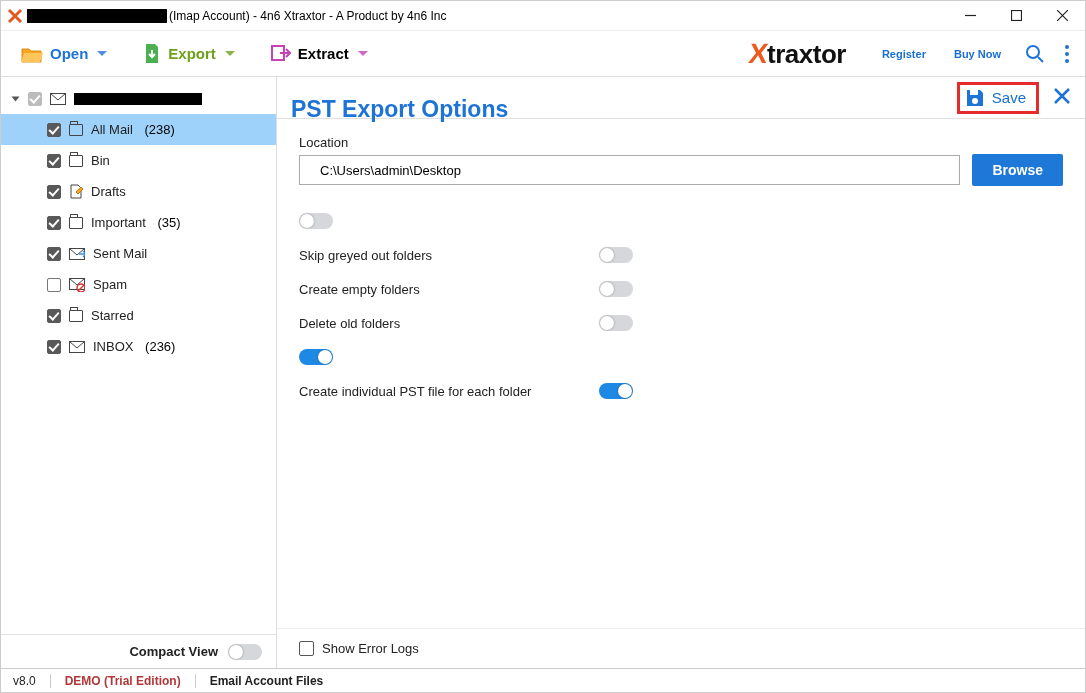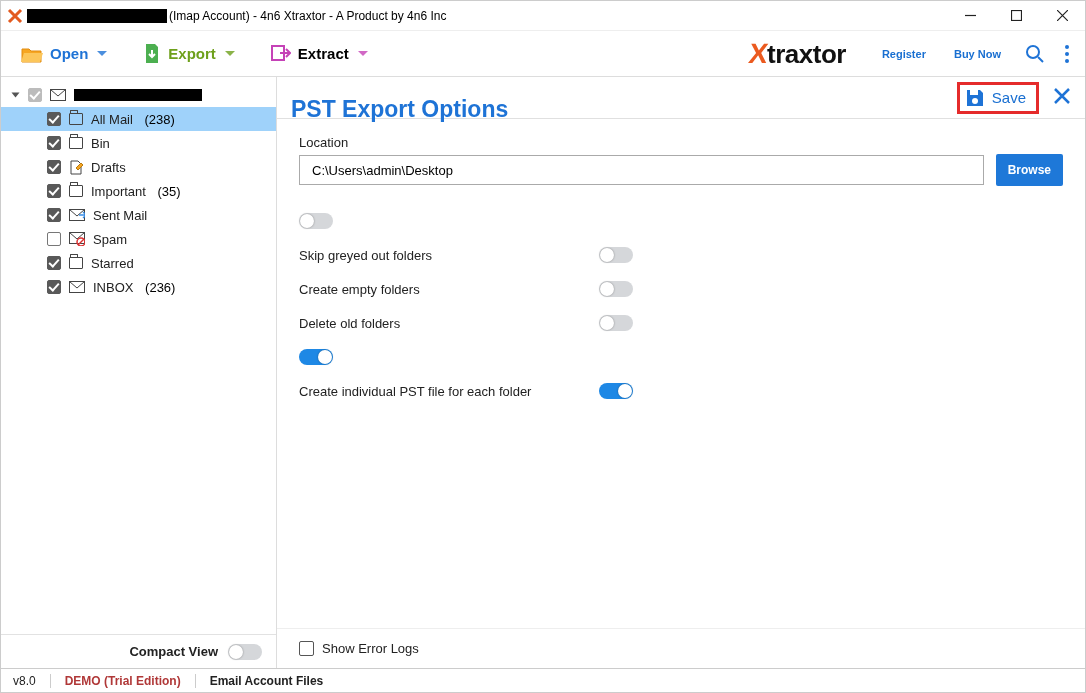--- a/index.html
+++ b/index.html
@@ -29,21 +29,21 @@
   .brand .rest{ color:#111;}
   .tb-right-link{ color:#196fd1; font-weight:600; font-size:11px; margin:0 14px; }
   .tb-icon{ margin:0 10px; display:flex; align-items:center; }
   .dots{ display:flex; flex-direction:column; gap:3px; margin:0 6px 0 10px;}
   .dots span{ width:4px; height:4px; border-radius:50%; background:#1e73d6;}
 
   
   .main{ flex:1; display:flex; min-height:0;}
   .sidebar{ width:276px; border-right:1px solid #ddd; display:flex; flex-direction:column;}
   .tree{ flex:1; overflow:auto; padding-top:6px;}
-  .tree-row{ height:24px; display:flex; align-items:center; padding-left:12px; gap:8px; font-size:13px; }
+  .tree-row{ height:31px; display:flex; align-items:center; padding-left:12px; gap:8px; font-size:13px; }
   .tree-row.child{ padding-left:46px; }
   .tree-row.selected{ background:#9fd2fa;}
   .arrow{ width:0;height:0;border-top:4px solid transparent;border-bottom:4px solid transparent;border-left:5px solid #555; transform:rotate(90deg); margin-right:2px;}
   .chk{ width:14px; height:14px; border:1px solid #777; display:flex; align-items:center; justify-content:center; border-radius:2px; background:#fff;}
   .chk.on{ background:#595959; border-color:#595959; }
   .chk.on::after{ content:""; width:8px; height:4px; border-left:2px solid #fff; border-bottom:2px solid #fff; transform:rotate(-48deg); margin-top:-2px;}
   .chk.root{ background:#bcbcbc; border-color:#bcbcbc;}
   .chk.root::after{border-color:#fff;}
   .fld-icon{ width:14px;height:12px; border:1.5px solid #444; border-radius:1px; position:relative;}
   .fld-icon::before{content:"";position:absolute;top:-4px;left:0;width:6px;height:3px;border:1.5px solid #444;border-bottom:none;border-radius:1px 1px 0 0;}
@@ -60,22 +60,22 @@
   .content{ flex:1; display:flex; flex-direction:column; min-width:0;}
   .panel-head{ height:42px; display:flex; align-items:center; padding:0 14px; border-bottom:1px solid #e0e0e0;}
   .panel-head h2{ color:#1e73d6; font-weight:700; font-size:23px;margin-top:23px;}
   .panel-head .spacer{flex:1;}
   .save-wrap{ border:3px solid #e52b2b; padding:2px 10px 2px 4px; display:flex; align-items:center; gap:6px; }
   .save-wrap .save-lbl{ color:#196fd1; font-weight:500; font-size:15px;}
   .close-x{ margin-left:14px; cursor:pointer;}
   .panel-body{ flex:1; padding:16px 22px 10px 22px; overflow:auto;}
   .loc-label{ font-size:13px; margin-bottom:4px; display:block;}
   .loc-row{ display:flex; gap:12px; align-items:center; margin-bottom:18px;}
-  .loc-row input{ flex:1; height:30px; border:1px solid #aaa; padding:0 12px; font-size:13px;}
-  .browse-btn{ height:32px; padding:0 12px; background:#1e78d8; color:#fff; border:none; font-size:12px; font-weight:600; border-radius:2px;}
+  .loc-row input{ flex:1; height:30px; border:1px solid #aaa; padding:0 20px; font-size:13px;}
+  .browse-btn{ height:32px; padding:0 20px; background:#1e78d8; color:#fff; border:none; font-size:14px; font-weight:600; border-radius:2px;}
   .opt-row{ display:flex; align-items:center; height:34px;}
   .opt-row .opt-label{ width:300px;}
   .panel-footer{ height:40px; display:flex; align-items:center; padding:0 22px; border-top:1px solid #eee;}
   .sq{ width:15px; height:15px; border:1.5px solid #555; border-radius:2px; margin-right:8px;}
 
   
   .status{ height:24px; border-top:1px solid #ccc; display:flex; align-items:center; gap:14px; padding:0 12px; font-size:12px;}
   .status .sep{ width:1px; height:14px; background:#ccc;}
   .status .demo{ color:#b03838; font-weight:600;}
   .status .files{ font-weight:600;}

